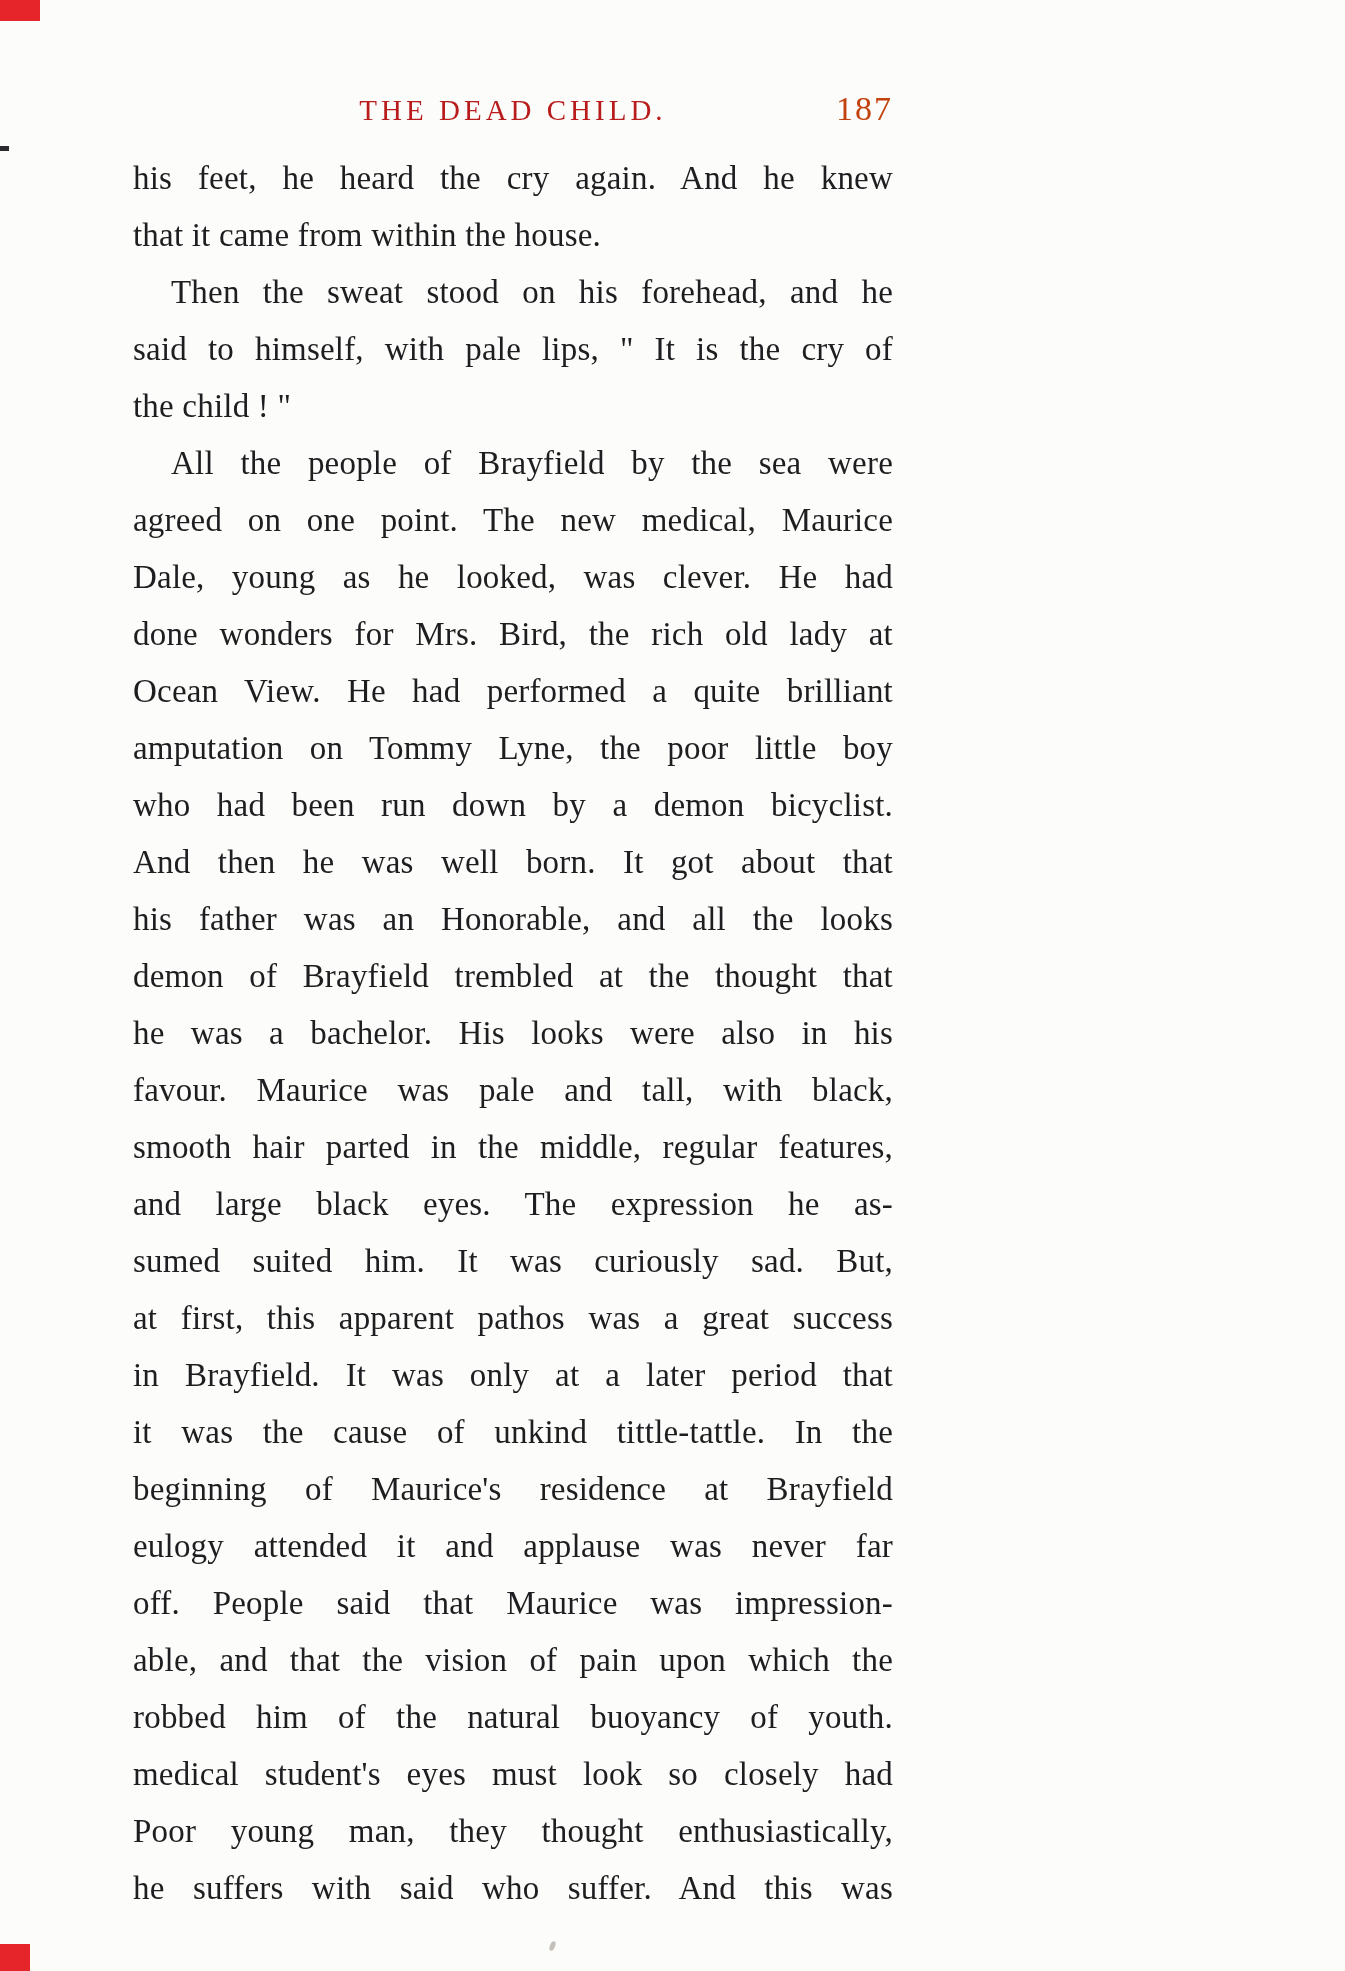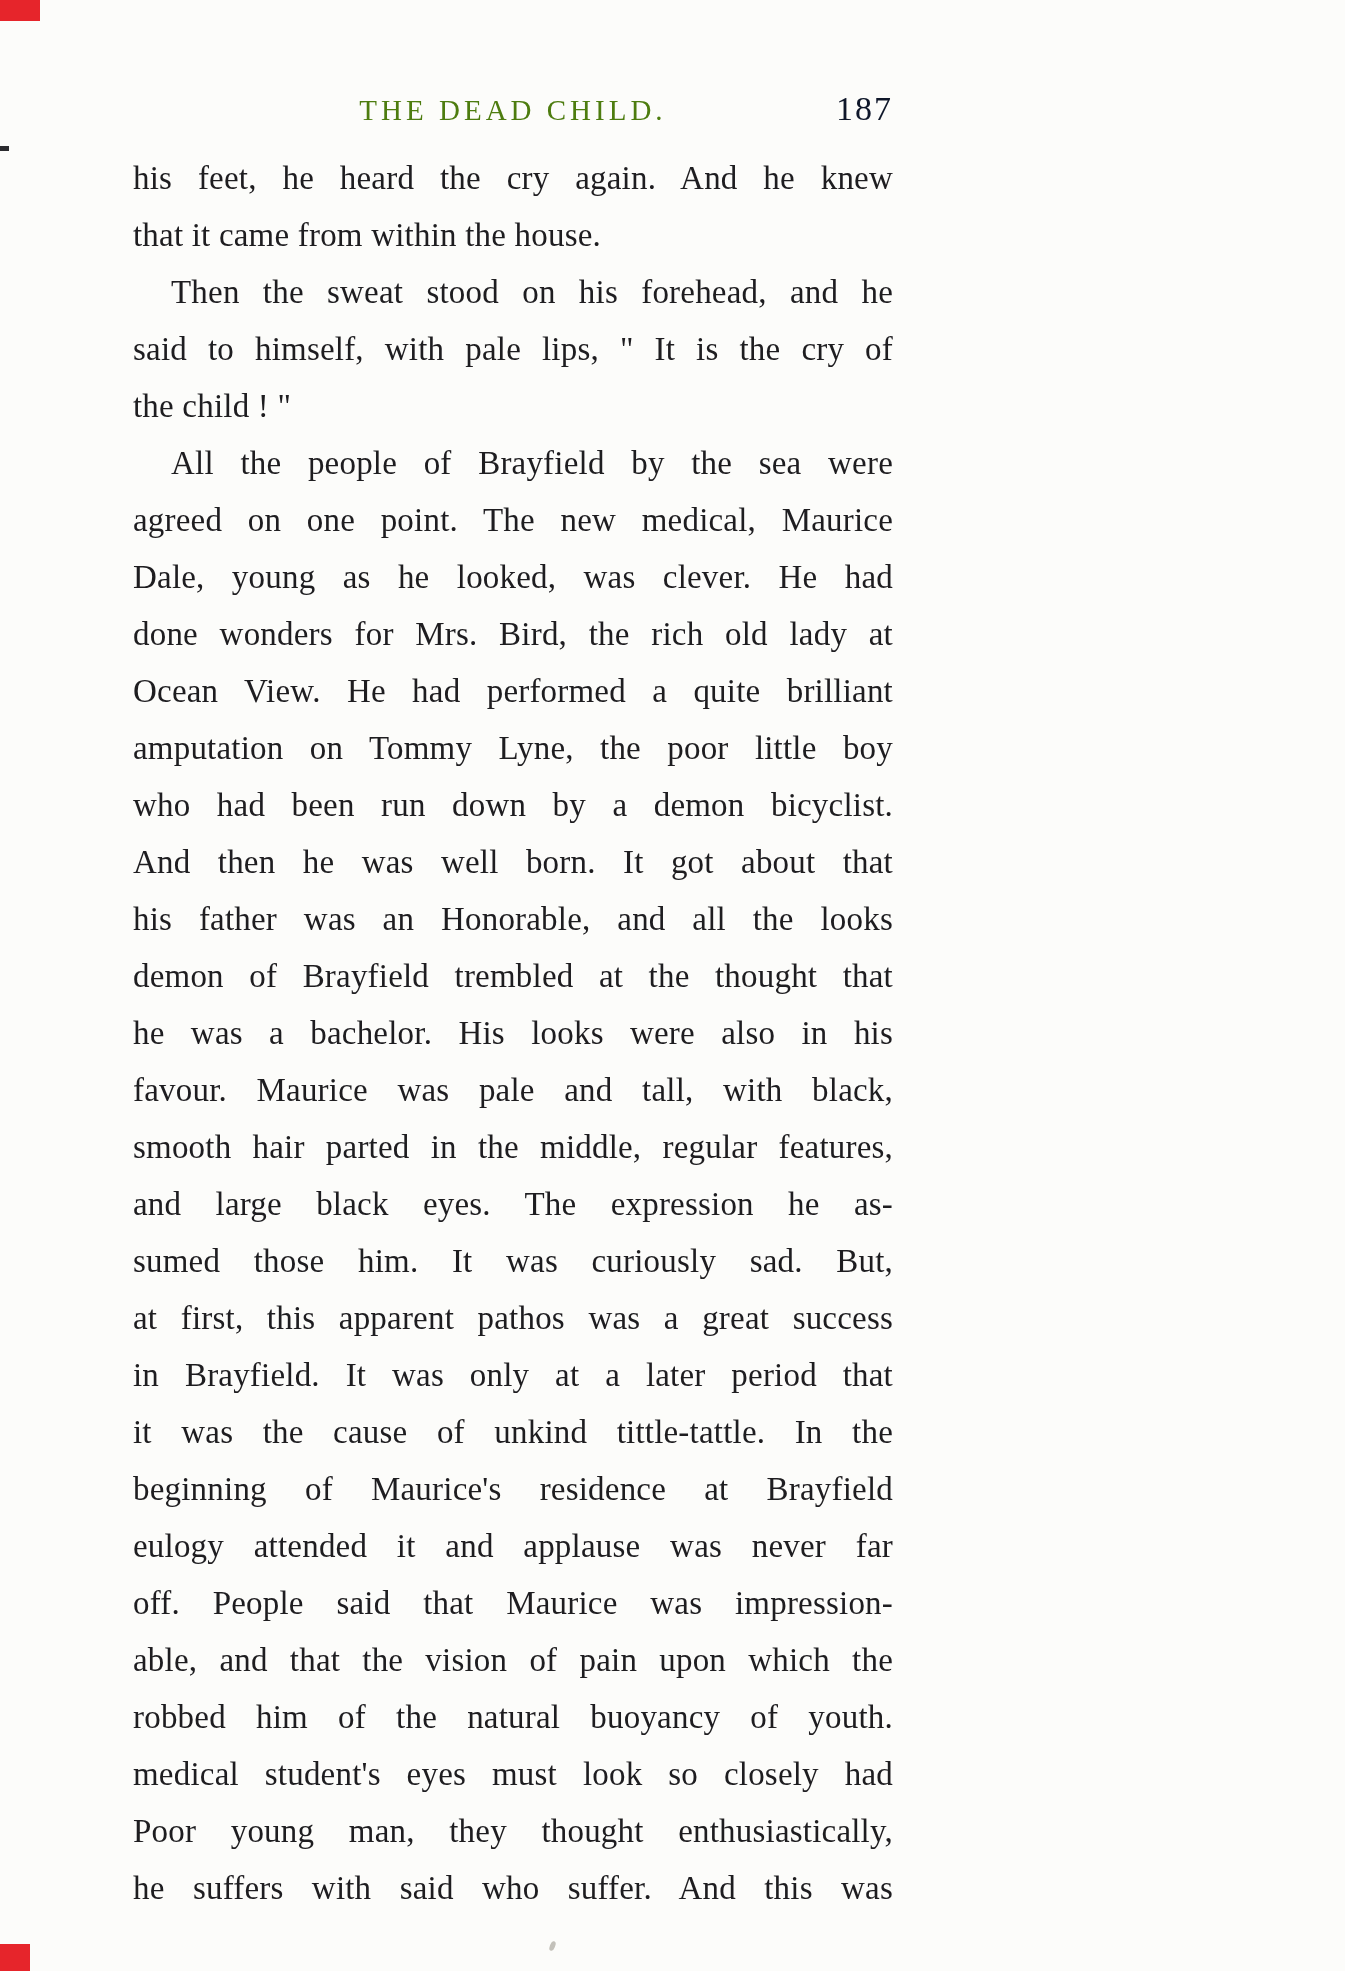--- a/index.html
+++ b/index.html
@@ -48,28 +48,28 @@
     position: absolute;
     left: 133px; top: 90px;
     width: 760px; height: 46px;
   }
   .header-title {
     position: absolute;
     left: 0; right: 0; top: 4px;
     text-align: center;
     font-size: 29px;
     letter-spacing: 4px;
-    color: #4d7c0f;
+    color: #b91c1c;
   }
   .page-number {
     position: absolute;
     right: 0; top: 0;
     font-size: 34px;
     letter-spacing: 2px;
-    color: #0f172a;
+    color: #c2410c;
   }
 
   
   .text-block {
     position: absolute;
     left: 133px; top: 150px;
     width: 760px;
   }
   .line {
     font-size: 33px;
@@ -116,21 +116,21 @@
       <div class="line">Ocean View. He had performed a quite brilliant</div>
       <div class="line">amputation on Tommy Lyne, the poor little boy</div>
       <div class="line">who had been run down by a demon bicyclist.</div>
       <div class="line">And then he was well born. It got about that</div>
       <div class="line">his father was an Honorable, and all the looks</div>
       <div class="line">demon of Brayfield trembled at the thought that</div>
       <div class="line">he was a bachelor. His looks were also in his</div>
       <div class="line">favour. Maurice was pale and tall, with black,</div>
       <div class="line">smooth hair parted in the middle, regular features,</div>
       <div class="line">and large black eyes. The expression he as-</div>
-      <div class="line">sumed those him. It was curiously sad. But,</div>
+      <div class="line">sumed suited him. It was curiously sad. But,</div>
       <div class="line">at first, this apparent pathos was a great success</div>
       <div class="line">in Brayfield. It was only at a later period that</div>
       <div class="line">it was the cause of unkind tittle-tattle. In the</div>
       <div class="line">beginning of Maurice's residence at Brayfield</div>
       <div class="line">eulogy attended it and applause was never far</div>
       <div class="line">off. People said that Maurice was impression-</div>
       <div class="line">able, and that the vision of pain upon which the</div>
       <div class="line">robbed him of the natural buoyancy of youth.</div>
       <div class="line">medical student's eyes must look so closely had</div>
       <div class="line">Poor young man, they thought enthusiastically,</div>

